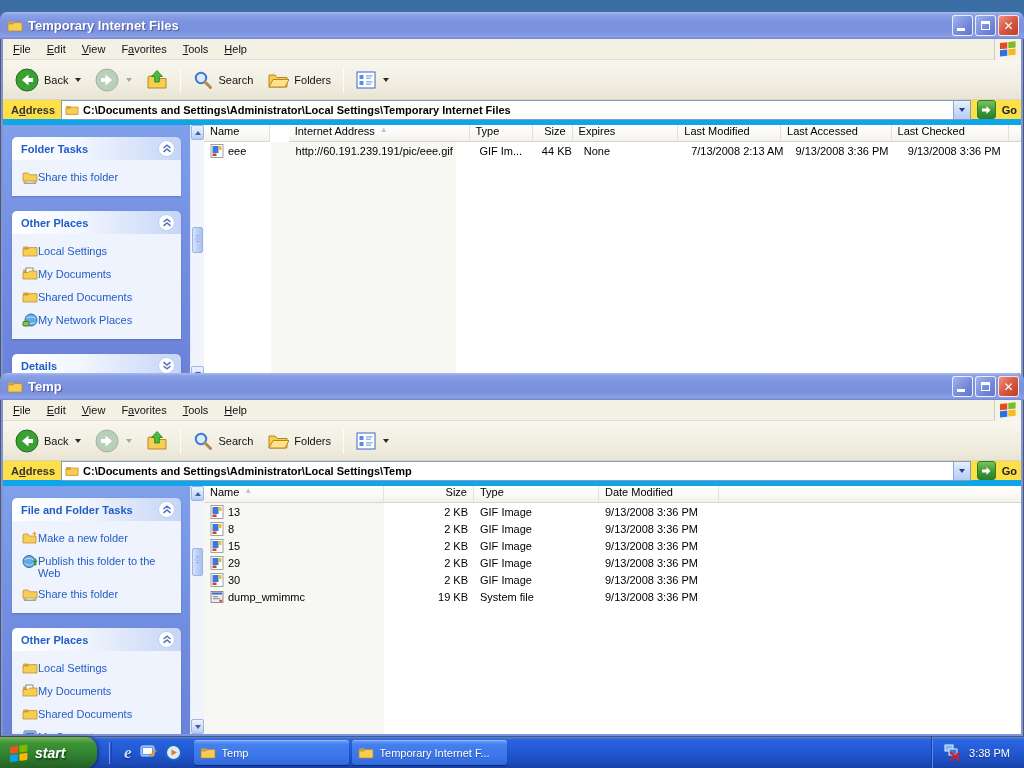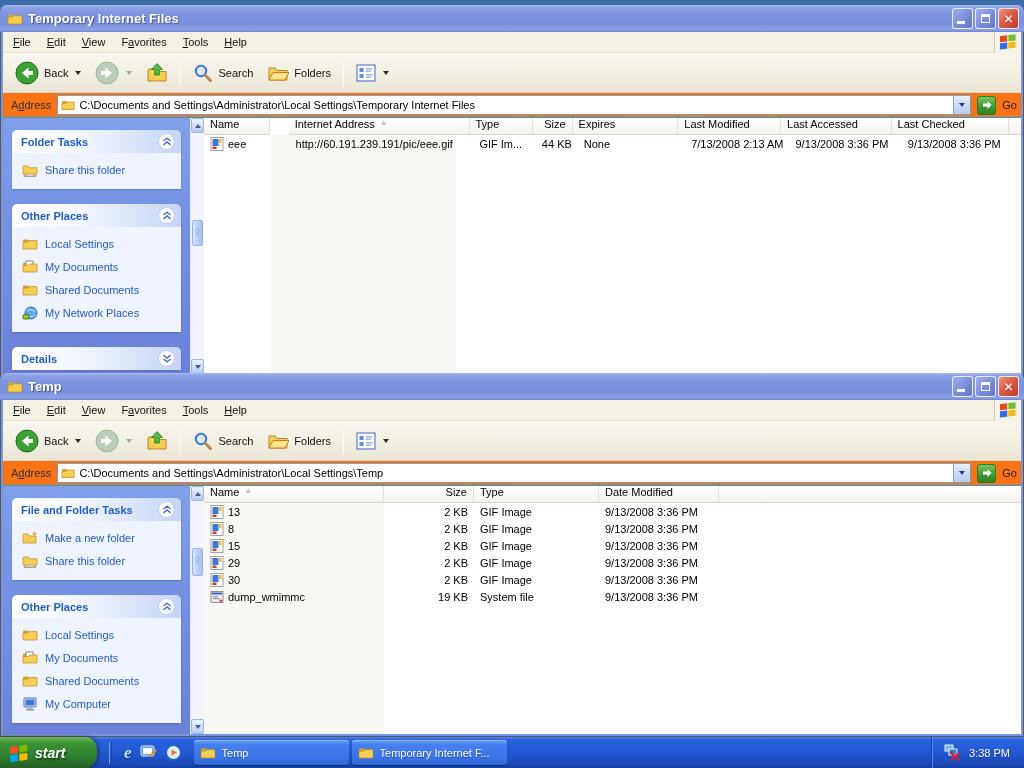--- a/index.html
+++ b/index.html
@@ -1,21 +1,21 @@
 <!DOCTYPE html>
 <html><head>
 <meta charset="utf-8">
 <style>
   * { margin:0; padding:0; box-sizing:border-box; }
   html,body { width:1024px; height:768px; overflow:hidden; }
   body { font-family:"Liberation Sans","DejaVu Sans",sans-serif; background:#3A6EA5; position:relative; }
 
   
   .window { position:absolute; left:0; width:1024px; background:#7C94DD; border-radius:7px 7px 0 0; box-shadow:0 0 0 1px #55585E inset; }
-  .win-top { top:5px; height:372px; }
+  .win-top { top:12px; height:372px; }
   .win-bottom { top:373px; height:364px; }
   .titlebar { height:27px; display:flex; align-items:center; padding:0 5px 0 7px; gap:5px;
     background:linear-gradient(180deg,#A9BBEE 0%,#8CA1E6 10%,#7C93DF 35%,#7A90DD 70%,#8BA0E3 92%,#6F85D2 100%);
     border-radius:7px 7px 0 0; }
   .titletext { color:#FFFFFF; font-weight:bold; font-size:13px; text-shadow:1px 1px 1px rgba(40,50,110,.6); flex:1; white-space:nowrap; overflow:hidden; }
   .winbtns { display:flex; gap:2px; }
   .wbtn { width:21px; height:21px; border-radius:3px; border:1px solid rgba(255,255,255,.85); display:flex; align-items:center; justify-content:center; position:relative; }
   .wbtn.minmax { background:linear-gradient(135deg,#9FB3EC 0%,#7589DB 60%,#5F74CC 100%); }
   .wbtn.close { background:linear-gradient(135deg,#ED9384 0%,#D85E49 45%,#BC3C22 100%); color:#fff; font-size:12px; font-weight:bold; }
   .glyph-min { position:absolute; left:4px; bottom:4px; width:8px; height:3px; background:#fff; }
@@ -27,39 +27,39 @@
   .menu-item { padding:3px 8px; cursor:default; }
   .menubar .spacer { flex:1; }
   .menu-logo { width:27px; height:21px; display:flex; align-items:center; justify-content:center; border-left:1px solid #CFCBBB; background:#F6F4E9; }
 
   .toolbar { height:40px; display:flex; align-items:center; background:linear-gradient(180deg,#F8F6EF 0%,#F1EEE1 60%,#E9E5D5 100%); border-bottom:1px solid #D9D5C5; padding:0 6px; gap:2px; font-size:11px; color:#111; }
   .tbtn { display:flex; align-items:center; gap:5px; padding:3px 6px; border-radius:3px; }
   .tsep { width:1px; height:26px; background:#CDC9B9; border-right:1px solid #FDFCF7; margin:0 4px; }
   .caret { width:0; height:0; border-left:3px solid transparent; border-right:3px solid transparent; border-top:4px solid #2A2A2A; margin-left:2px; }
   .caret.dis { border-top-color:#9FAF9F; }
 
-  .addressbar { height:25px; display:flex; align-items:center; background:#f97316; border-bottom:1px solid #0ea5e9; padding:2px 4px 2px 8px; font-size:11px; gap:6px; }
+  .addressbar { height:25px; display:flex; align-items:center; background:#fde047; border-bottom:6px solid #0ea5e9; padding:2px 4px 2px 8px; font-size:11px; gap:6px;font-weight:bold; }
   .addr-label { color:#333; }
   .addr-input { flex:1; height:20px; border:1px solid #7F9DB9; background:#fff; display:flex; align-items:center; padding-left:3px; gap:4px; overflow:hidden; }
   .addr-text { font-size:11px; color:#000; white-space:nowrap; }
   .addr-drop { margin-left:auto; width:17px; height:18px; background:linear-gradient(180deg,#EAF0FC 0%,#CDDBF7 50%,#B7CCF3 100%); border-left:1px solid #86A7E0; display:flex; align-items:center; justify-content:center; }
   .addr-drop .dcaret { width:0; height:0; border-left:3px solid transparent; border-right:3px solid transparent; border-top:4px solid #1B3F91; }
   .go-btn { width:19px; height:19px; border-radius:3px; border:1px solid #2E7D2B; background:linear-gradient(180deg,#7CC25E 0%,#3F9A35 55%,#2F7E2C 100%); display:flex; align-items:center; justify-content:center; }
   .go-label { color:#222; }
 
   .mainarea { flex:1; display:flex; overflow:hidden; background:#fff; }
 
   
   .sidebar { width:187px; background:linear-gradient(180deg,#80A0EA 0%,#7390E2 45%,#6largest 100%); background:linear-gradient(180deg,#80A0EA 0%,#7390E2 45%,#6A82D8 100%); padding:12px 9px 0 9px; overflow:hidden; flex-shrink:0; }
   .panel { margin-bottom:15px; border-radius:5px 5px 0 0; overflow:hidden; box-shadow:0 1px 2px rgba(30,40,90,.25); }
   .panel-header { height:23px; background:linear-gradient(90deg,#FFFFFF 0%,#F2F6FE 40%,#C6D5F7 100%); display:flex; align-items:center; justify-content:space-between; padding:0 6px 0 9px; }
   .panel-title { color:#215DC6; font-weight:bold; font-size:11px; }
   .chev-btn { width:17px; height:17px; border-radius:50%; background:#fff; border:1px solid #B7CBF2; display:flex; align-items:center; justify-content:center; }
   .panel-body { background:#EFF3FD; padding:9px 5px 11px 10px; display:flex; flex-direction:column; gap:7px; }
-  .plink { display:flex; align-items:flex-start; gap:7px; color:#215DC6; font-size:11px; line-height:12px; cursor:default; }
+  .plink { display:flex; align-items:flex-start; color:#215DC6; font-size:11px; line-height:12px; cursor:default; }
   .plink .lbl { padding-top:2px; }
   .icon16 { width:16px; height:16px; flex-shrink:0; }
 
   
   .sscroll { width:14px; background:#F2F4FB; border-left:1px solid #E4E8F4; display:flex; flex-direction:column; position:relative; flex-shrink:0; }
   .sbtn { height:15px; background:linear-gradient(180deg,#EDF3FD 0%,#CBDAF7 70%,#B4C9F1 100%); border:1px solid #9EB6E4; border-radius:2px; display:flex; align-items:center; justify-content:center; }
   .sbtn.down { position:absolute; bottom:0; left:0; right:0; }
   .sthumb { position:absolute; left:1px; right:1px; border-radius:2px; border:1px solid #9CB4E4; background:linear-gradient(90deg,#D7E3FA 0%,#BCD0F6 50%,#AAC3F2 100%); }
   .sthumb:after { content:""; position:absolute; left:3px; right:3px; top:40%; height:1px; box-shadow:0 0 0 .5px #92ACDC, 0 3px 0 0 #92ACDC, 0 -3px 0 0 #92ACDC; }
   .tri-up { width:0; height:0; border-left:3px solid transparent; border-right:3px solid transparent; border-bottom:4px solid #3E5C9E; }
@@ -475,20 +475,29 @@
                 </svg>
               </span>
           </div>
           <div class="panel-body">
             <div class="plink">
               <svg class="icon16" viewBox="0 0 16 16">
                   <path d="M1 5 L1 13 L14 13 L14 6 L7.2 6 L5.8 4 L1.6 4 Z" fill="#F7CE54" stroke="#B9861F" stroke-width=".7"></path>
                   <path d="M12.5 1 L13.3 3 L15.3 3.6 L13.3 4.3 L12.5 6.3 L11.7 4.3 L9.7 3.6 L11.7 3 Z" fill="#F49C1E"></path>
                 </svg>
               <span class="lbl">Make a new folder</span>
+            </div>
+            <div class="plink">
+              <svg class="icon16" viewBox="0 0 16 16">
+                  <circle cx="7" cy="8.5" r="6" fill="#63A9E8" stroke="#2B6CB4"></circle>
+                  <path d="M2.5 6.5 C5 5 9.5 5 11.5 7 M2.5 10.5 C5.5 12.5 9 12.5 11.5 10.5" stroke="#BEE0FA" stroke-width="1" fill="none"></path>
+                  <path d="M11.5 8.5 L15 8.5 L13.25 5.5 Z" fill="#4DBB3F" stroke="#1E7E1E" stroke-width=".6"></path>
+                  <rect x="12.45" y="8.5" width="1.6" height="3.5" fill="#4DBB3F" stroke="#1E7E1E" stroke-width=".6"></rect>
+                </svg>
+              <span class="lbl">Publish this folder to the Web</span>
             </div>
             <div class="plink">
               <svg class="icon16" viewBox="0 0 16 16">
                   <path d="M1 5 L1 12 L15 12 L15 5.8 L7.6 5.8 L6.2 4 L1.6 4 Z" fill="#F7CE54" stroke="#B9861F" stroke-width=".7"></path>
                   <path d="M2 12.5 C5 14.5 11 14.5 14 12.5 L14 14.5 L2 14.5 Z" fill="#C8C2B0" stroke="#8E8872" stroke-width=".6"></path>
                 </svg>
               <span class="lbl">Share this folder</span>
             </div>
           </div>
         </div>

